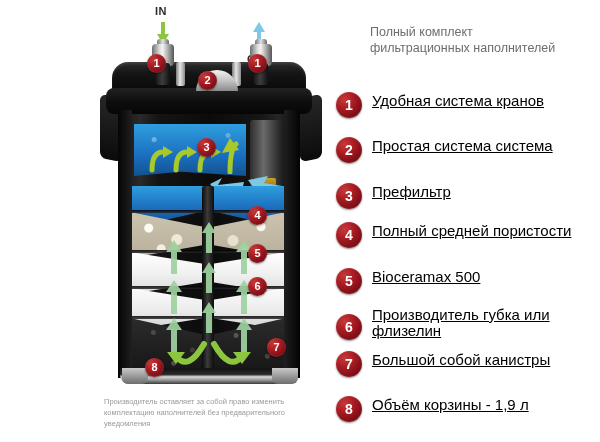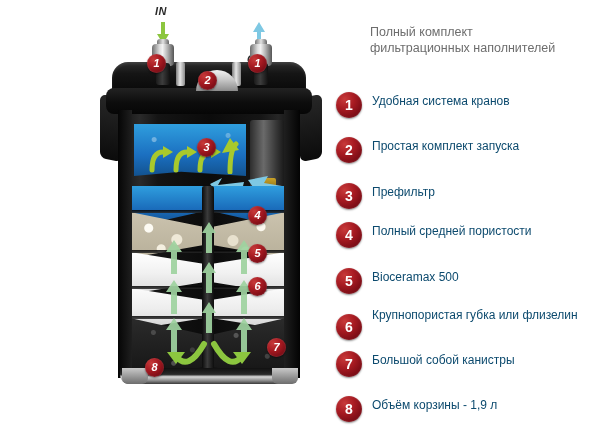--- a/index.html
+++ b/index.html
@@ -19,21 +19,21 @@
     background:radial-gradient(circle at 33% 28%, #c73a3a 0%, #a81b22 38%, #7e0d16 72%, #5c060f 100%);
     box-shadow:0 1px 2px rgba(0,0,0,.45), inset 0 0 2px rgba(255,255,255,.18);
     color:#fff;
     display:flex;align-items:center;justify-content:center;
     font-weight:bold;
     line-height:1;
     font-family:"Liberation Sans","DejaVu Sans",sans-serif;
   }
 
   
-  #diagram{position:absolute;left:0;top:0;width:330px;height:435px;font-style:italic;}
+  #diagram{position:absolute;left:0;top:0;width:330px;height:435px;}
 
   .io-label{
     position:absolute;
     font-size:11px;font-weight:bold;color:#2b2b2b;
     letter-spacing:.5px;
   }
   .io-arrow{position:absolute;width:14px;height:22px;}
 
   
   .shell{position:absolute;}
@@ -192,21 +192,21 @@
   #legend-title{
     position:absolute;left:36px;top:24px;width:200px;
     font-size:12.5px;line-height:16px;color:#6d6d6d;
   }
   .leg-item{position:absolute;left:0;width:266px;}
   .leg-badge{
     left:2px;top:0;width:26px;height:26px;font-size:14px;
   }
   .leg-text{
     position:absolute;left:38px;top:1px;width:224px;
-    font-size:12px;line-height:16px;color:#0c4a6e;
+    font-size:15px;line-height:16px;color:#000000;text-decoration:underline;
   }
 </style>
 </head>
 <body>
 
 <div id="root">
 
   <div id="diagram">
 
     <div class="io-label" style="left:155px;top:5px;">IN</div>
@@ -315,48 +315,49 @@
     <div class="badge" style="left:147px;top:54px;width:19px;height:19px;font-size:11px;">1</div>
     <div class="badge" style="left:248px;top:54px;width:19px;height:19px;font-size:11px;">1</div>
     <div class="badge" style="left:198px;top:71px;width:19px;height:19px;font-size:11px;">2</div>
     <div class="badge" style="left:197px;top:138px;width:19px;height:19px;font-size:11px;">3</div>
     <div class="badge" style="left:248px;top:206px;width:19px;height:19px;font-size:11px;">4</div>
     <div class="badge" style="left:248px;top:244px;width:19px;height:19px;font-size:11px;">5</div>
     <div class="badge" style="left:248px;top:277px;width:19px;height:19px;font-size:11px;">6</div>
     <div class="badge" style="left:267px;top:338px;width:19px;height:19px;font-size:11px;">7</div>
     <div class="badge" style="left:145px;top:358px;width:19px;height:19px;font-size:11px;">8</div>
 
+    <div id="disclaimer">Производитель оставляет за собой право изменить комплектацию наполнителей без предварительного уведомления</div>
   </div>
 
   <div id="legend">
     <div id="legend-title">Полный комплект фильтрационных наполнителей</div>
 
     <div class="leg-item" style="top:92px;">
       <div class="badge leg-badge" style="position:absolute;">1</div>
       <div class="leg-text">Удобная система кранов</div>
     </div>
     <div class="leg-item" style="top:137px;">
       <div class="badge leg-badge" style="position:absolute;">2</div>
-      <div class="leg-text">Простая комплект запуска</div>
+      <div class="leg-text">Простая система система</div>
     </div>
     <div class="leg-item" style="top:183px;">
       <div class="badge leg-badge" style="position:absolute;">3</div>
       <div class="leg-text">Префильтр</div>
     </div>
     <div class="leg-item" style="top:222px;">
       <div class="badge leg-badge" style="position:absolute;">4</div>
       <div class="leg-text">Полный средней пористости</div>
     </div>
     <div class="leg-item" style="top:268px;">
       <div class="badge leg-badge" style="position:absolute;">5</div>
       <div class="leg-text">Bioceramax 500</div>
     </div>
     <div class="leg-item" style="top:306px;">
       <div class="badge leg-badge" style="position:absolute;top:8px;">6</div>
-      <div class="leg-text">Крупнопористая губка или флизелин</div>
+      <div class="leg-text">Производитель губка или флизелин</div>
     </div>
     <div class="leg-item" style="top:351px;">
       <div class="badge leg-badge" style="position:absolute;">7</div>
       <div class="leg-text">Большой собой канистры</div>
     </div>
     <div class="leg-item" style="top:396px;">
       <div class="badge leg-badge" style="position:absolute;">8</div>
       <div class="leg-text">Объём корзины - 1,9 л</div>
     </div>
   </div>

